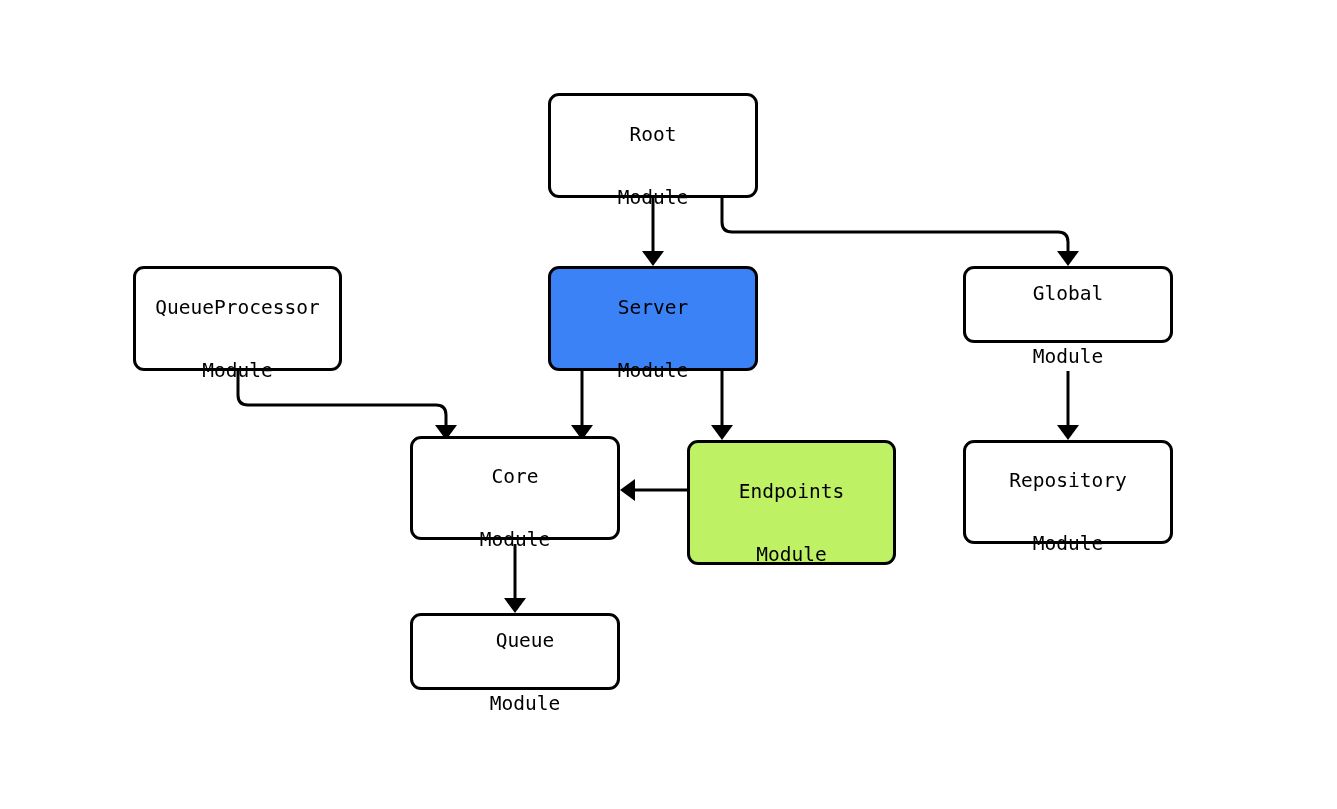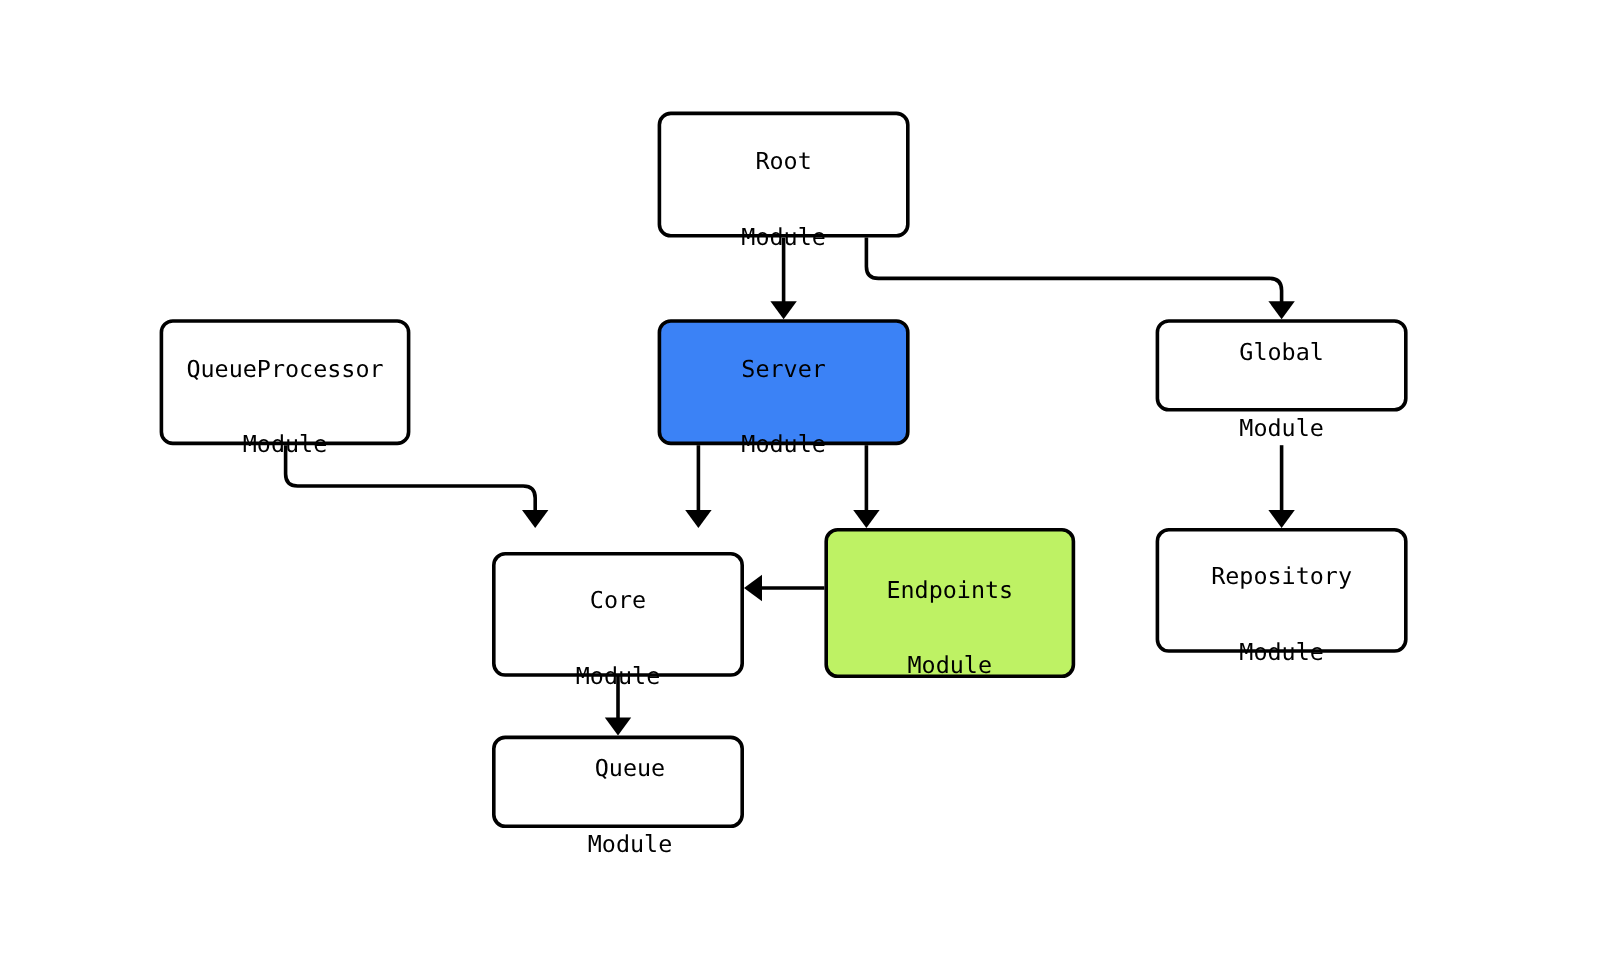--- a/index.html
+++ b/index.html
@@ -91,21 +91,21 @@
   <div class="node" style="left: 548px; top: 266px; width: 210px; height: 105px; border-width: 3px; border-color: rgb(0, 0, 0); border-radius: 11px; background: #3b82f6;">
     <div class="node-label">Server</div>
     <div class="node-label">Module</div>
   </div>
 
   <div class="node" style="left: 963px; top: 266px; width: 210px; height: 77px; border-width: 3px; border-color: rgb(0, 0, 0); border-radius: 11px; background: rgb(255, 255, 255);">
     <div class="node-label">Global</div>
     <div class="node-label">Module</div>
   </div>
 
-  <div class="node" style="left: 410px; top: 460px; width: 210px; height: 104px; border-width: 3px; border-color: rgb(0, 0, 0); border-radius: 11px; background: rgb(255, 255, 255);">
+  <div class="node" style="left: 410px; top: 436px; width: 210px; height: 104px; border-width: 3px; border-color: rgb(0, 0, 0); border-radius: 11px; background: rgb(255, 255, 255);">
     <div class="node-label">Core</div>
     <div class="node-label">Module</div>
   </div>
 
   <div class="node" style="left: 687px; top: 440px; width: 209px; height: 125px; border-width: 3px; border-color: rgb(0, 0, 0); border-radius: 11px; background: #bef264;">
     <div class="node-label">Endpoints</div>
     <div class="node-label">Module</div>
   </div>
 
   <div class="node" style="left: 963px; top: 440px; width: 210px; height: 104px; border-width: 3px; border-color: rgb(0, 0, 0); border-radius: 11px; background: rgb(255, 255, 255);">

